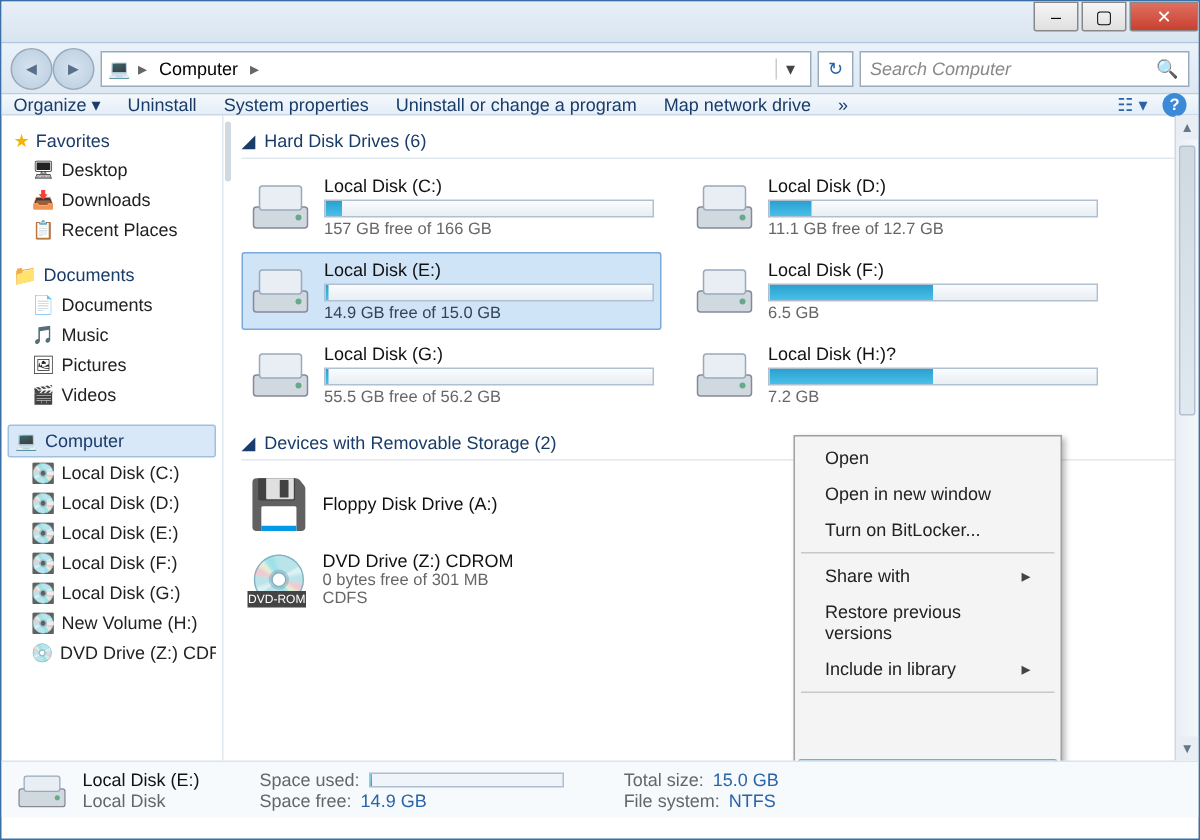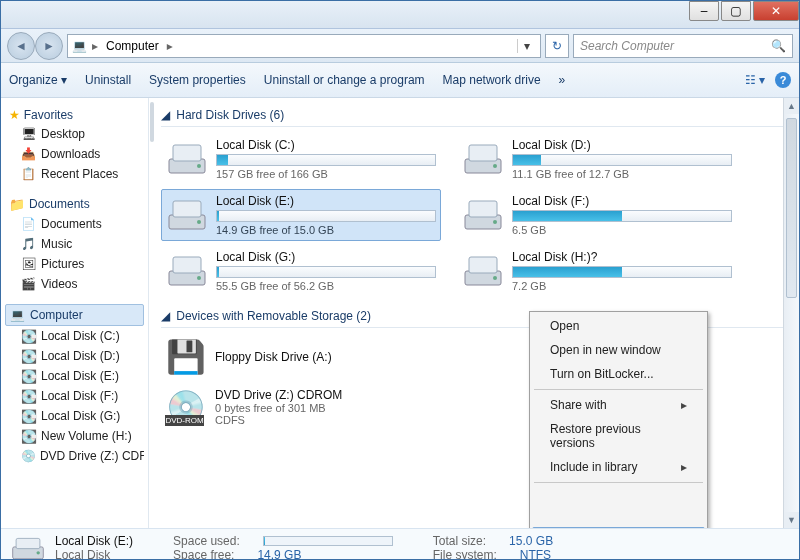--- a/index.html
+++ b/index.html
@@ -16,21 +16,21 @@
 .navbtn { width: 28px; height: 28px; border-radius: 50%; background: radial-gradient(#d8e4f0, #b8ccde); border:1px solid #9ab; display:flex; align-items:center; justify-content:center; color:#58708c; }
 .addrbox { flex: 1; height: 24px; background: #fff; border: 1px solid #9ab; display:flex; align-items:center; padding: 0 4px; gap:4px; }
 .addrbox .crumb { padding: 2px 4px; }
 .addrbox .sep { color:#666; }
 .addrbox .dd { margin-left:auto; color:#444; padding:0 6px; border-left:1px solid #ccc; }
 .refresh { width:24px; height:24px; background:#fff; border:1px solid #9ab; display:flex; align-items:center; justify-content:center; color:#2a64a8; }
 .searchbox { width: 220px; height: 24px; background:#fff; border:1px solid #9ab; display:flex; align-items:center; padding:0 6px; color:#888; font-style:italic; }
 .searchbox .mag { margin-left:auto; color:#555; font-style:normal; }
 
 
-.toolbar { height: 35px; background: linear-gradient(#f4f8fc, #e4eef8); display:flex; align-items:center; padding:0 8px; gap: 18px; border-bottom:1px solid #cad8e6; color:#1a3c68; }
+.toolbar { height: 14px; background: linear-gradient(#f4f8fc, #e4eef8); display:flex; align-items:center; padding:0 8px; gap: 18px; border-bottom:1px solid #cad8e6; color:#1a3c68; }
 .toolbar .tbtn { cursor:pointer; }
 .tool-right { margin-left:auto; display:flex; align-items:center; gap:10px; color:#2a64a8; }
 .help-ico { width:16px; height:16px; border-radius:50%; background:#3a8ad8; color:#fff; display:flex; align-items:center; justify-content:center; font-weight:bold; font-size:11px;}
 
 
 .content { display:flex; height: 430px; }
 .sidebar { width: 148px; border-right:1px solid #e0e8f0; padding: 8px 4px; overflow:hidden; }
 .sb-group { margin-bottom: 10px; }
 .sb-head { display:flex; align-items:center; gap:4px; padding:2px 4px; color:#1a3c68; }
 .star { color:#f5b301; }
@@ -78,21 +78,21 @@
 .ctx-item { padding:5px 18px; color:#222; display:flex; align-items:center; justify-content:space-between; }
 .ctx-item.hl { background:#d0e4f8; border:1px solid #7aa8d8; border-radius:2px; padding:4px 17px;margin-top:44px; }
 .ctx-sep { height:1px; background:#c8c8c8; margin:3px 2px; }
 .ctx-arrow { color:#444; }
 
 
 .status { height: 38px; border-top:1px solid #d8e4f0; display:flex; align-items:center; padding:2px 10px; gap:10px; background:#f6fafd; }
 .status .st-ico { width:34px; height:30px; display:flex; align-items:center; justify-content:center; }
 .st-col { display:flex; flex-direction:column; font-size:11px; }
 .st-col .lbl { color:#666; }
-.st-pair { display:flex; gap:23px; align-items:center; font-size:11px; color:#666;}
+.st-pair { display:flex; gap:6px; align-items:center; font-size:11px; color:#666;}
 .st-pair .val { color:#2a64a8; }
 .st-bar { width:130px; height:10px; border:1px solid #b0c0d0; background:#eef4fa; position:relative; }
 .st-bar .f { height:100%; background:linear-gradient(#48c0e8,#2aa0d0); }
 
 .scrollbar-v { position:absolute; right:0; top:0; bottom:0; width:16px; background:linear-gradient(90deg,#e8eef4,#f4f8fc); border-left:1px solid #d0d8e0; }
 .scrollbar-v .thumb { position:absolute; left:2px; right:2px; top:20px; height:180px; background:linear-gradient(#d0d8e0,#e0e8f0); border:1px solid #b0c0d0; border-radius:2px;}
 .scrollbar-v .arr { position:absolute; left:0; right:0; height:16px; background:#e8eef4; display:flex; align-items:center; justify-content:center; color:#678; font-size:9px;}
 .scrollbar-v .arr.up{top:0;} .scrollbar-v .arr.dn{bottom:0;}
 </style>
 </head>

